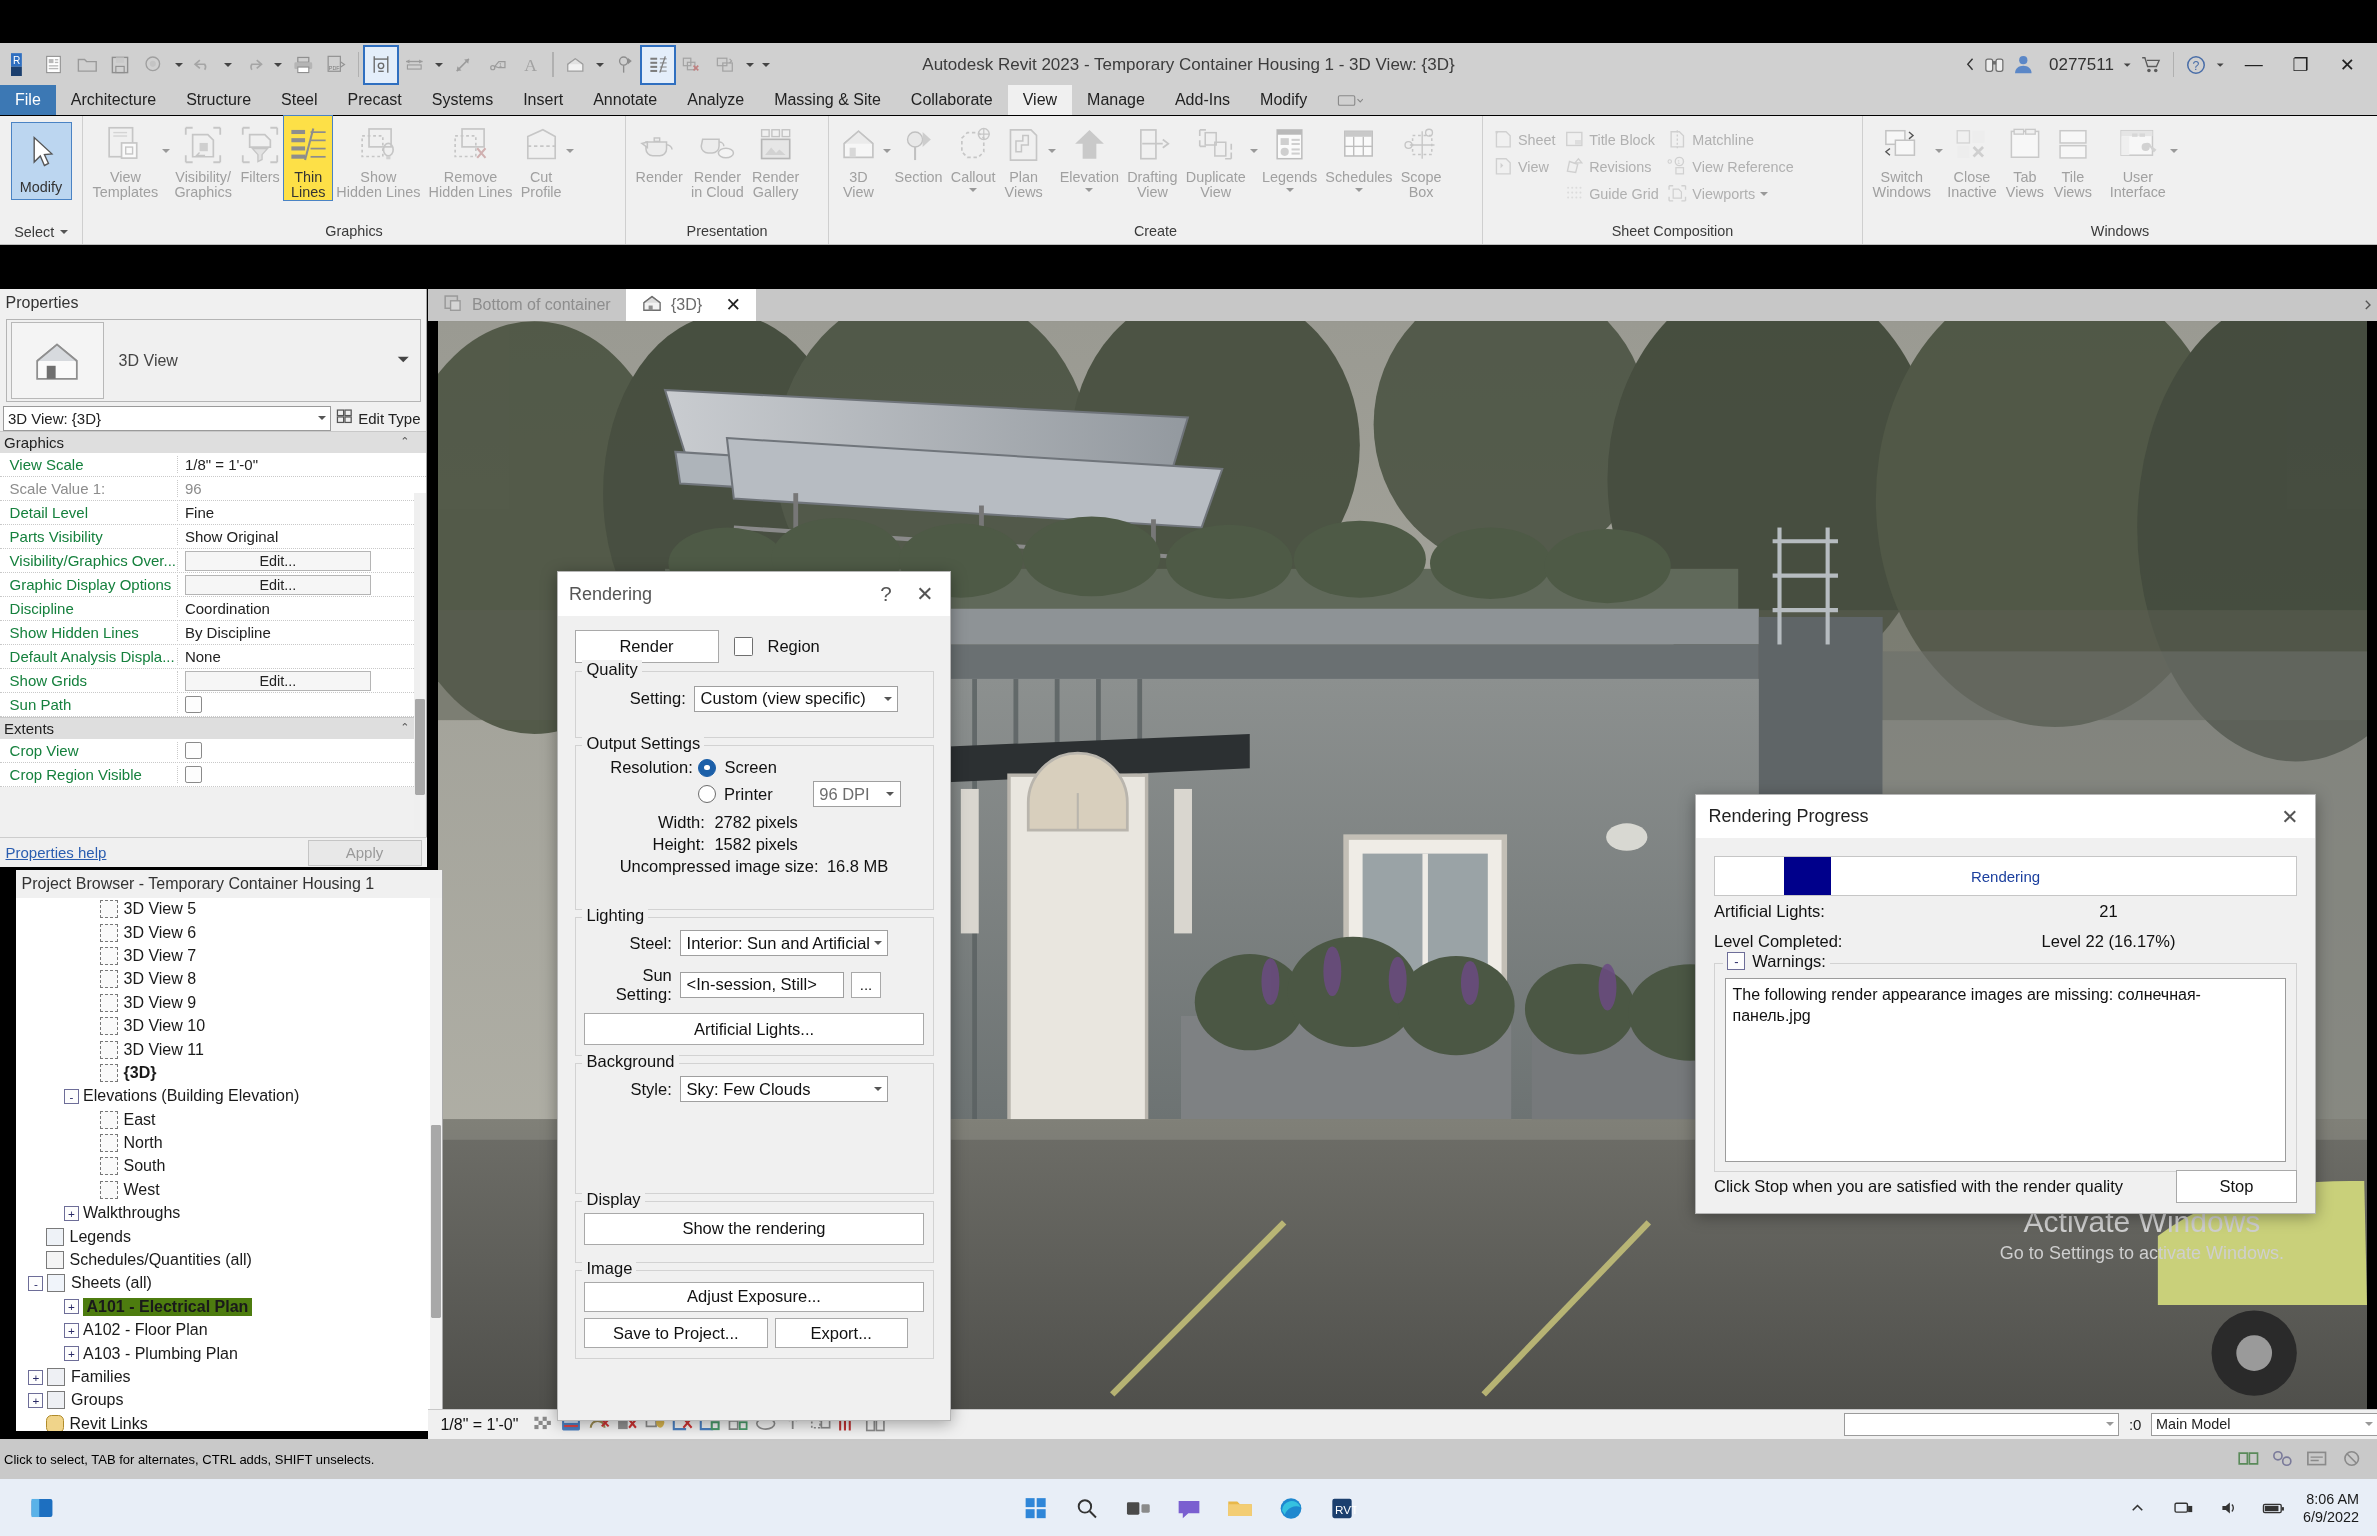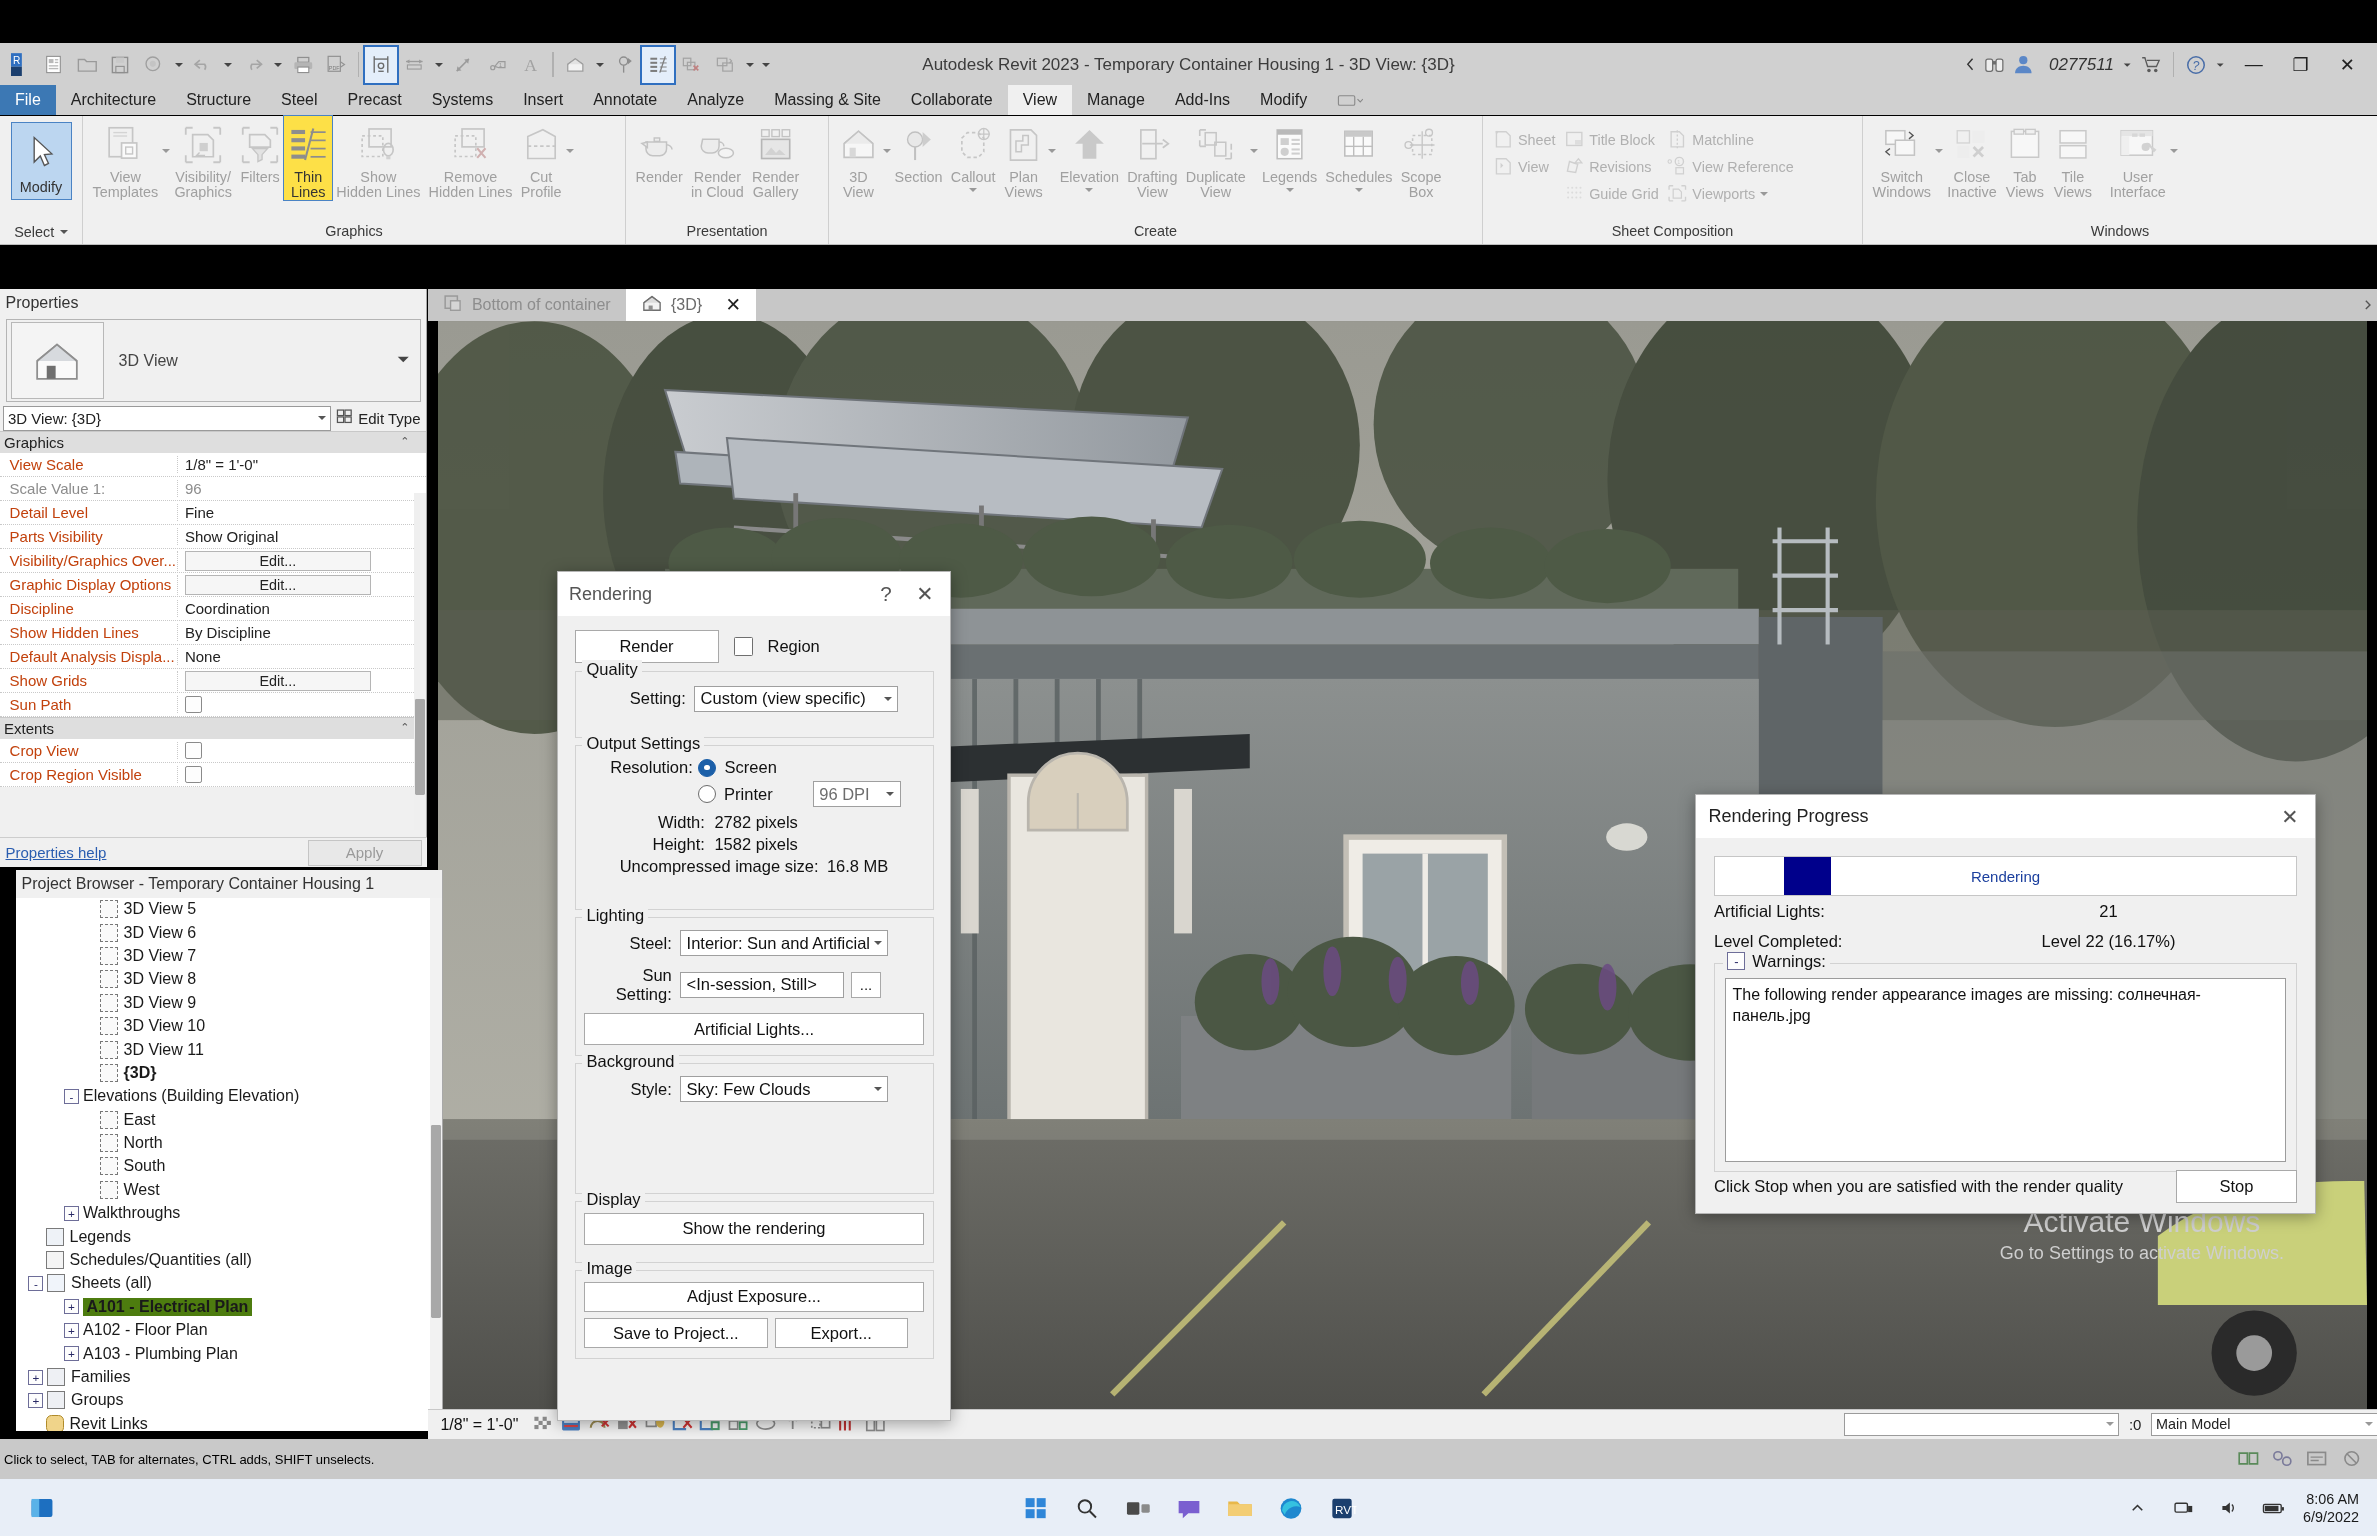--- a/index.html
+++ b/index.html
@@ -25,21 +25,21 @@
   .qat-arrow::after { content:""; border-left:4.1px solid transparent; border-right:4.1px solid transparent; border-top:4.8px solid #444; }
   .qat-sep { width:1.4px; height:25px; background:#b0b0b0; margin:0 4.1px; }
   .qat-active { outline:2.1px solid #2f6fc0; background:#e4eefa; }
   #app-title {
     position:absolute; left:0; right:0; text-align:center;
     font-size:17px; color:#3c3c3c; pointer-events:none;
   }
   #title-right {
     margin-left:auto; display:flex; align-items:center; gap:6.9px; padding-right:9.6px; height:43px;
   }
-  .tr-item { display:flex; align-items:center; gap:15px; cursor:pointer;font-style:italic; }
+  .tr-item { display:flex; align-items:center; gap:15px; cursor:pointer; }
   #user-id { font-size:17px; color:#333; }
   .win-btn { width:40px; height:43px; display:flex; align-items:center; justify-content:center; cursor:pointer; font-size:18px; color:#222; }
 
   
   #ribbon-tabs {
     position:absolute; left:0; top:85px; width:2377px; height:30px;
     background:#d0d0d0; display:flex; align-items:stretch; font-size:16px;
   }
   .rtab {
     padding:0 15px; display:flex; align-items:center; color:#222; cursor:pointer; white-space:nowrap;
@@ -107,21 +107,21 @@
     flex:1; margin-left:2.8px; height:25px; background:#fff; border:0.7px solid #9a9a9a;
     display:flex; align-items:center; padding:0 4.1px; font-size:15px; color:#222;
   }
   #props-combo .dd { margin-left:auto; border-top-color:#555; }
   #edit-type { display:flex; align-items:center; gap:4.1px; font-size:15px; color:#222; padding:0 5.5px; cursor:pointer; }
   .prop-group {
     background:#dedede; font-size:15px; color:#222; padding:2.1px 4.1px; border-top:0.7px solid #c8c8c8; position:relative;
   }
   .prop-group .chev { position:absolute; right:16.5px; top:2.8px; color:#555; font-size:11px; }
   .prop-row { display:flex; height:24px; align-items:center; border-bottom:0.7px dotted #c9c9c9; background:#fff; }
-  .prop-name { width:177px; padding-left:9.6px; font-size:15px; color:#c2410c; white-space:nowrap; overflow:hidden; }
+  .prop-name { width:177px; padding-left:9.6px; font-size:15px; color:#15803d; white-space:nowrap; overflow:hidden; }
   .prop-name.dim { color:#8c8c8c; }
   .prop-val { flex:1; padding-left:6.9px; font-size:15px; color:#222; border-left:0.7px dotted #c9c9c9; display:flex; align-items:center; }
   .prop-val.dim { color:#8c8c8c; }
   .prop-edit-btn {
     width:186px; height:20px; background:#f6f6f6; border:0.7px solid #b5b5b5;
     display:flex; align-items:center; justify-content:center; font-size:14.4px; color:#222; cursor:pointer;
   }
   .prop-check { width:17px; height:17px; background:#fdfdfd; border:0.7px solid #8a8a8a; border-radius:2.1px; cursor:pointer; }
   #props-scroll { position:absolute; right:0; top:204px; width:12.4px; height:337px; background:#efefef; }
   #props-thumbbar { position:absolute; right:1.4px; top:206px; width:9.6px; height:96px; background:#a8a8a8; border-radius:1.4px; }

